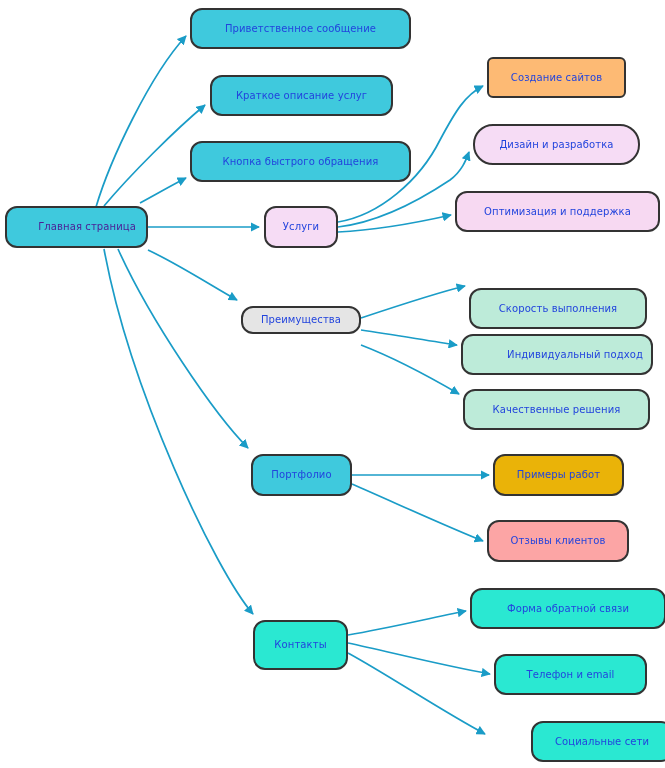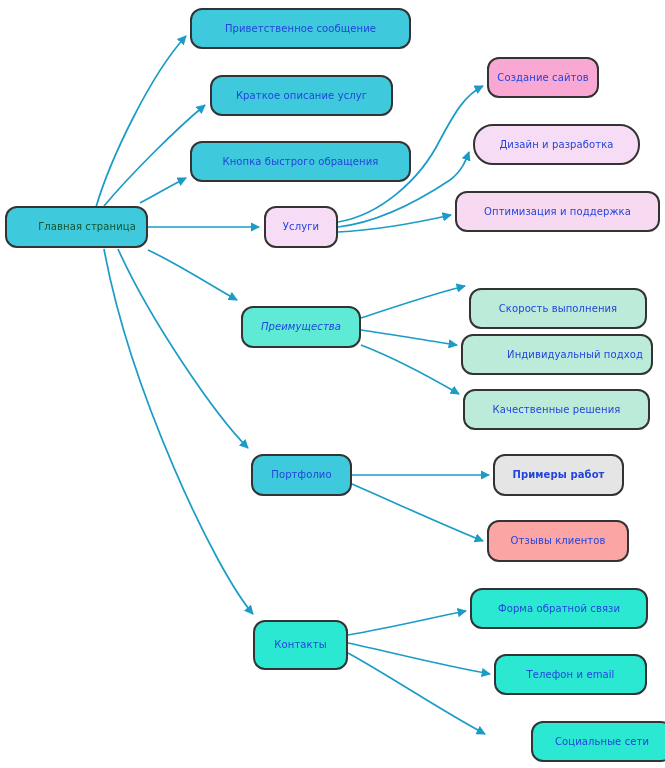--- a/index.html
+++ b/index.html
@@ -71,68 +71,68 @@
         <path d="M 352,475 L 489,475" fill="none" stroke="#1a9cc7" stroke-width="1.7" marker-end="url(#arrow)"></path>
         <path d="M 352,484 C 400,505 450,528 483,541" fill="none" stroke="#1a9cc7" stroke-width="1.7" marker-end="url(#arrow)"></path>
         <path d="M 348,635 C 390,628 430,618 466,611" fill="none" stroke="#1a9cc7" stroke-width="1.7" marker-end="url(#arrow)"></path>
         <path d="M 348,643 C 390,652 440,665 490,674" fill="none" stroke="#1a9cc7" stroke-width="1.7" marker-end="url(#arrow)"></path>
         <path d="M 348,653 C 390,676 440,710 485,734" fill="none" stroke="#1a9cc7" stroke-width="1.7" marker-end="url(#arrow)"></path>
       </g>
   </svg>
 
   <div id="nodes">
       <div class="node" style="left: 5px; top: 206px; width: 143px; height: 42px; background: rgb(63, 201, 221); border-color: rgb(51, 51, 51);">
-        <span class="node-label" style="color: #14532d; padding-left: 21px;">Главная страница</span>
+        <span class="node-label" style="color: #4c1d95; padding-left: 21px;">Главная страница</span>
       </div>
       <div class="node" style="left: 190px; top: 8px; width: 221px; height: 41px; background: rgb(63, 201, 221); border-color: rgb(51, 51, 51);">
         <span class="node-label" style="color: rgb(34, 68, 221);">Приветственное сообщение</span>
       </div>
       <div class="node" style="left: 210px; top: 75px; width: 183px; height: 41px; background: rgb(63, 201, 221); border-color: rgb(51, 51, 51);">
         <span class="node-label" style="color: rgb(34, 68, 221);">Краткое описание услуг</span>
       </div>
       <div class="node" style="left: 190px; top: 141px; width: 221px; height: 41px; background: rgb(63, 201, 221); border-color: rgb(51, 51, 51);">
         <span class="node-label" style="color: rgb(34, 68, 221);">Кнопка быстрого обращения</span>
       </div>
       <div class="node" style="left: 264px; top: 206px; width: 74px; height: 42px; background: rgb(246, 220, 245); border-color: rgb(51, 51, 51);">
         <span class="node-label" style="color: rgb(34, 68, 221);">Услуги</span>
       </div>
-      <div class="node" style="left: 487px; top: 57px; width: 112px; height: 41px; background: #f9a8d4; border-color: rgb(51, 51, 51);">
+      <div class="node" style="left: 487px; top: 57px; width: 139px; height: 41px; background: #fdba74; border-color: rgb(51, 51, 51); border-radius: 6px;">
         <span class="node-label" style="color: rgb(34, 68, 221);">Создание сайтов</span>
       </div>
       <div class="node" style="left: 473px; top: 124px; width: 167px; height: 41px; background: rgb(246, 220, 245); border-color: rgb(51, 51, 51); border-radius: 20px;">
         <span class="node-label" style="color: rgb(34, 68, 221);">Дизайн и разработка</span>
       </div>
       <div class="node" style="left: 455px; top: 191px; width: 205px; height: 41px; background: rgb(247, 217, 242); border-color: rgb(51, 51, 51);">
         <span class="node-label" style="color: rgb(34, 68, 221);">Оптимизация и поддержка</span>
       </div>
-      <div class="node" style="left: 241px; top: 306px; width: 120px; height: 42px; background: #5eead4; border-color: rgb(51, 51, 51); font-style: italic;">
+      <div class="node" style="left: 241px; top: 306px; width: 120px; height: 28px; background: #e5e5e5; border-color: rgb(51, 51, 51);">
         <span class="node-label" style="color: rgb(34, 68, 221);">Преимущества</span>
       </div>
       <div class="node" style="left: 469px; top: 256px; width: 178px; height: 41px; background: rgb(189, 235, 217); border-color: rgb(51, 51, 51); margin-top: 32px;">
         <span class="node-label" style="color: rgb(34, 68, 221);">Скорость выполнения</span>
       </div>
       <div class="node" style="left: 461px; top: 334px; width: 192px; height: 41px; background: rgb(189, 235, 217); border-color: rgb(51, 51, 51); padding-left: 36px;">
         <span class="node-label" style="color: rgb(34, 68, 221);">Индивидуальный подход</span>
       </div>
       <div class="node" style="left: 463px; top: 389px; width: 187px; height: 41px; background: rgb(189, 235, 217); border-color: rgb(51, 51, 51);">
         <span class="node-label" style="color: rgb(34, 68, 221);">Качественные решения</span>
       </div>
       <div class="node" style="left: 251px; top: 454px; width: 101px; height: 42px; background: rgb(63, 201, 221); border-color: rgb(51, 51, 51);">
         <span class="node-label" style="color: rgb(34, 68, 221);">Портфолио</span>
       </div>
-      <div class="node" style="left: 493px; top: 454px; width: 131px; height: 42px; background: #e5e5e5; border-color: rgb(51, 51, 51); font-weight: bold;">
+      <div class="node" style="left: 493px; top: 454px; width: 131px; height: 42px; background: #eab308; border-color: rgb(51, 51, 51);">
         <span class="node-label" style="color: rgb(34, 68, 221);">Примеры работ</span>
       </div>
       <div class="node" style="left: 487px; top: 520px; width: 142px; height: 42px; background: #fca5a5; border-color: rgb(51, 51, 51);">
         <span class="node-label" style="color: rgb(34, 68, 221);">Отзывы клиентов</span>
       </div>
       <div class="node" style="left: 253px; top: 620px; width: 95px; height: 50px; background: rgb(42, 232, 210); border-color: rgb(51, 51, 51);">
         <span class="node-label" style="color: rgb(34, 68, 221);">Контакты</span>
       </div>
-      <div class="node" style="left: 470px; top: 588px; width: 178px; height: 41px; background: rgb(42, 232, 210); border-color: rgb(51, 51, 51);">
+      <div class="node" style="left: 470px; top: 588px; width: 196px; height: 41px; background: rgb(42, 232, 210); border-color: rgb(51, 51, 51);">
         <span class="node-label" style="color: rgb(34, 68, 221);">Форма обратной связи</span>
       </div>
       <div class="node" style="left: 494px; top: 654px; width: 153px; height: 41px; background: rgb(42, 232, 210); border-color: rgb(51, 51, 51);">
         <span class="node-label" style="color: rgb(34, 68, 221);">Телефон и email</span>
       </div>
       <div class="node" style="left: 489px; top: 721px; width: 142px; height: 41px; background: rgb(42, 232, 210); border-color: rgb(51, 51, 51); margin-left: 42px;">
         <span class="node-label" style="color: rgb(34, 68, 221);">Социальные сети</span>
       </div>
     </div>
 

